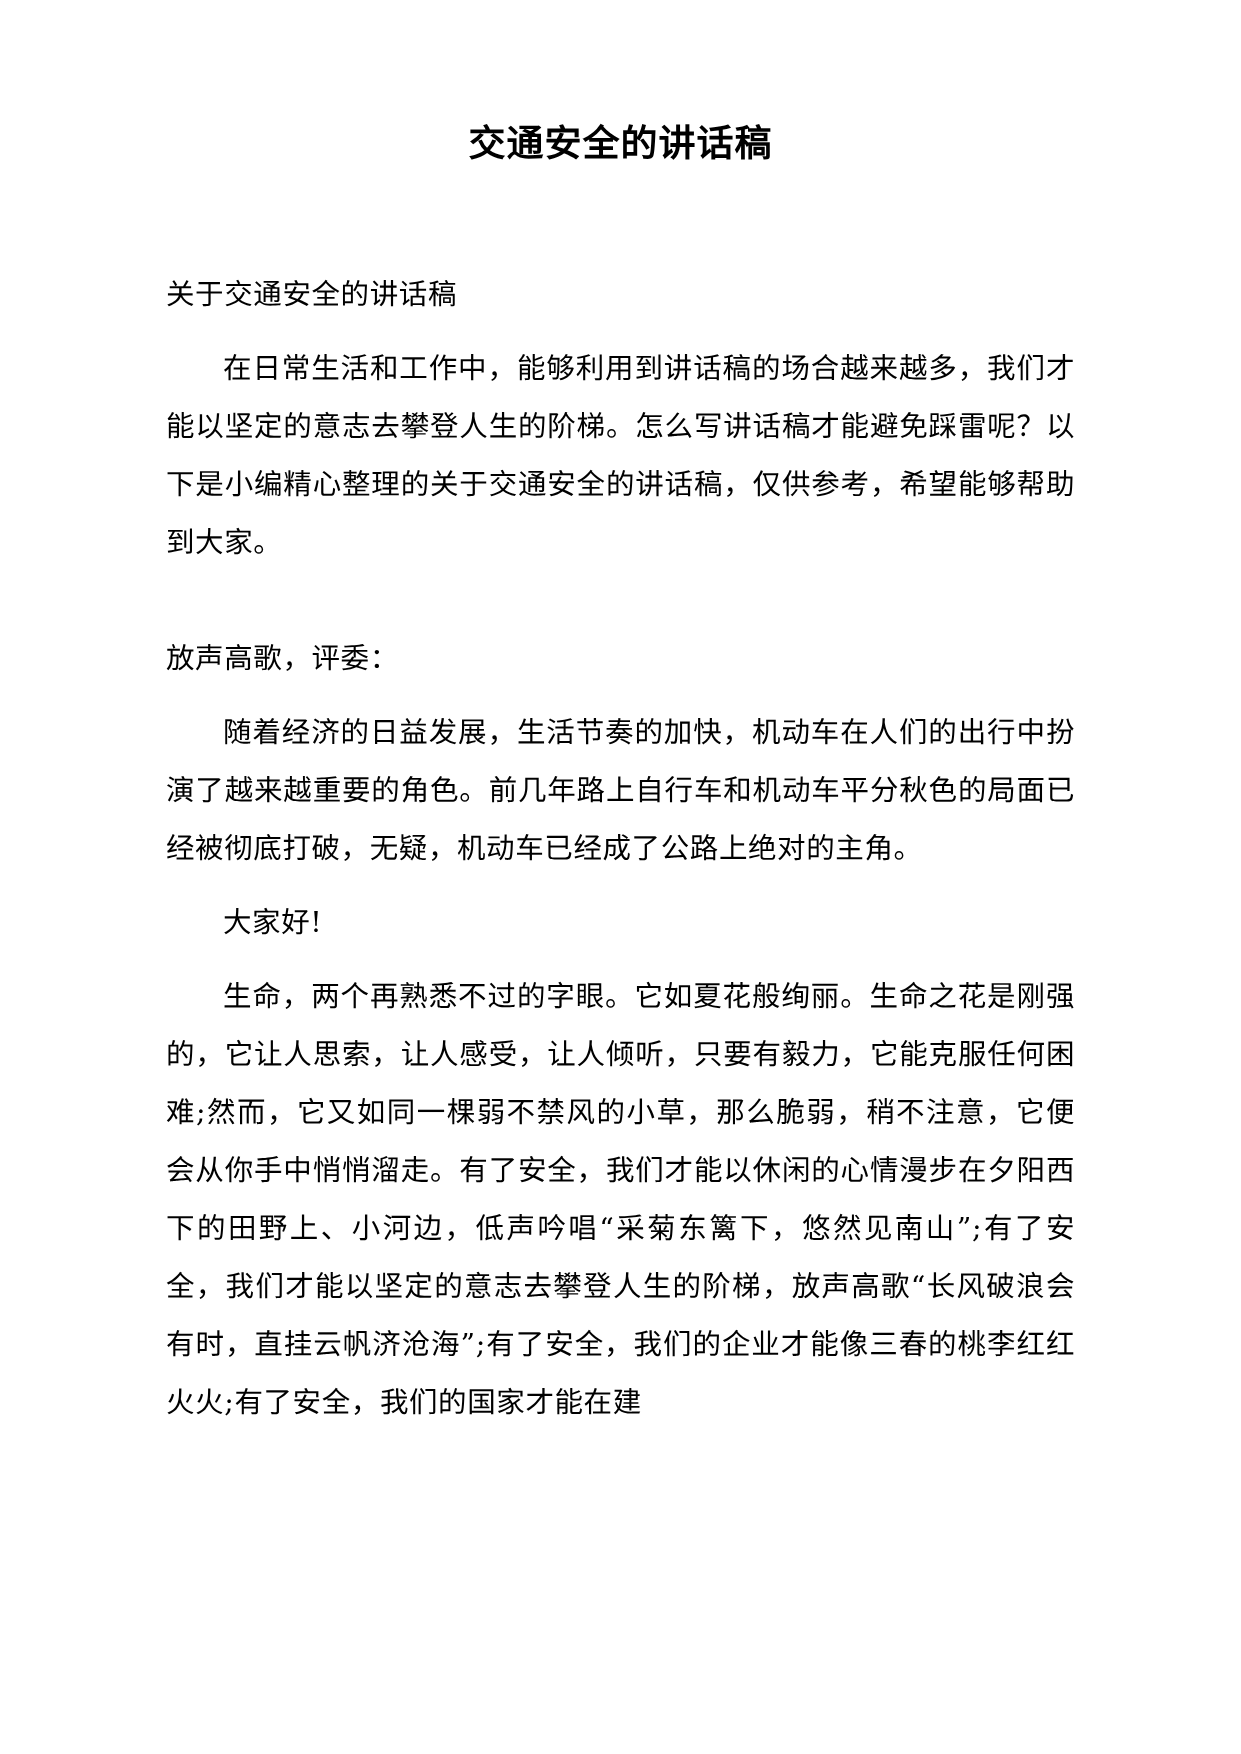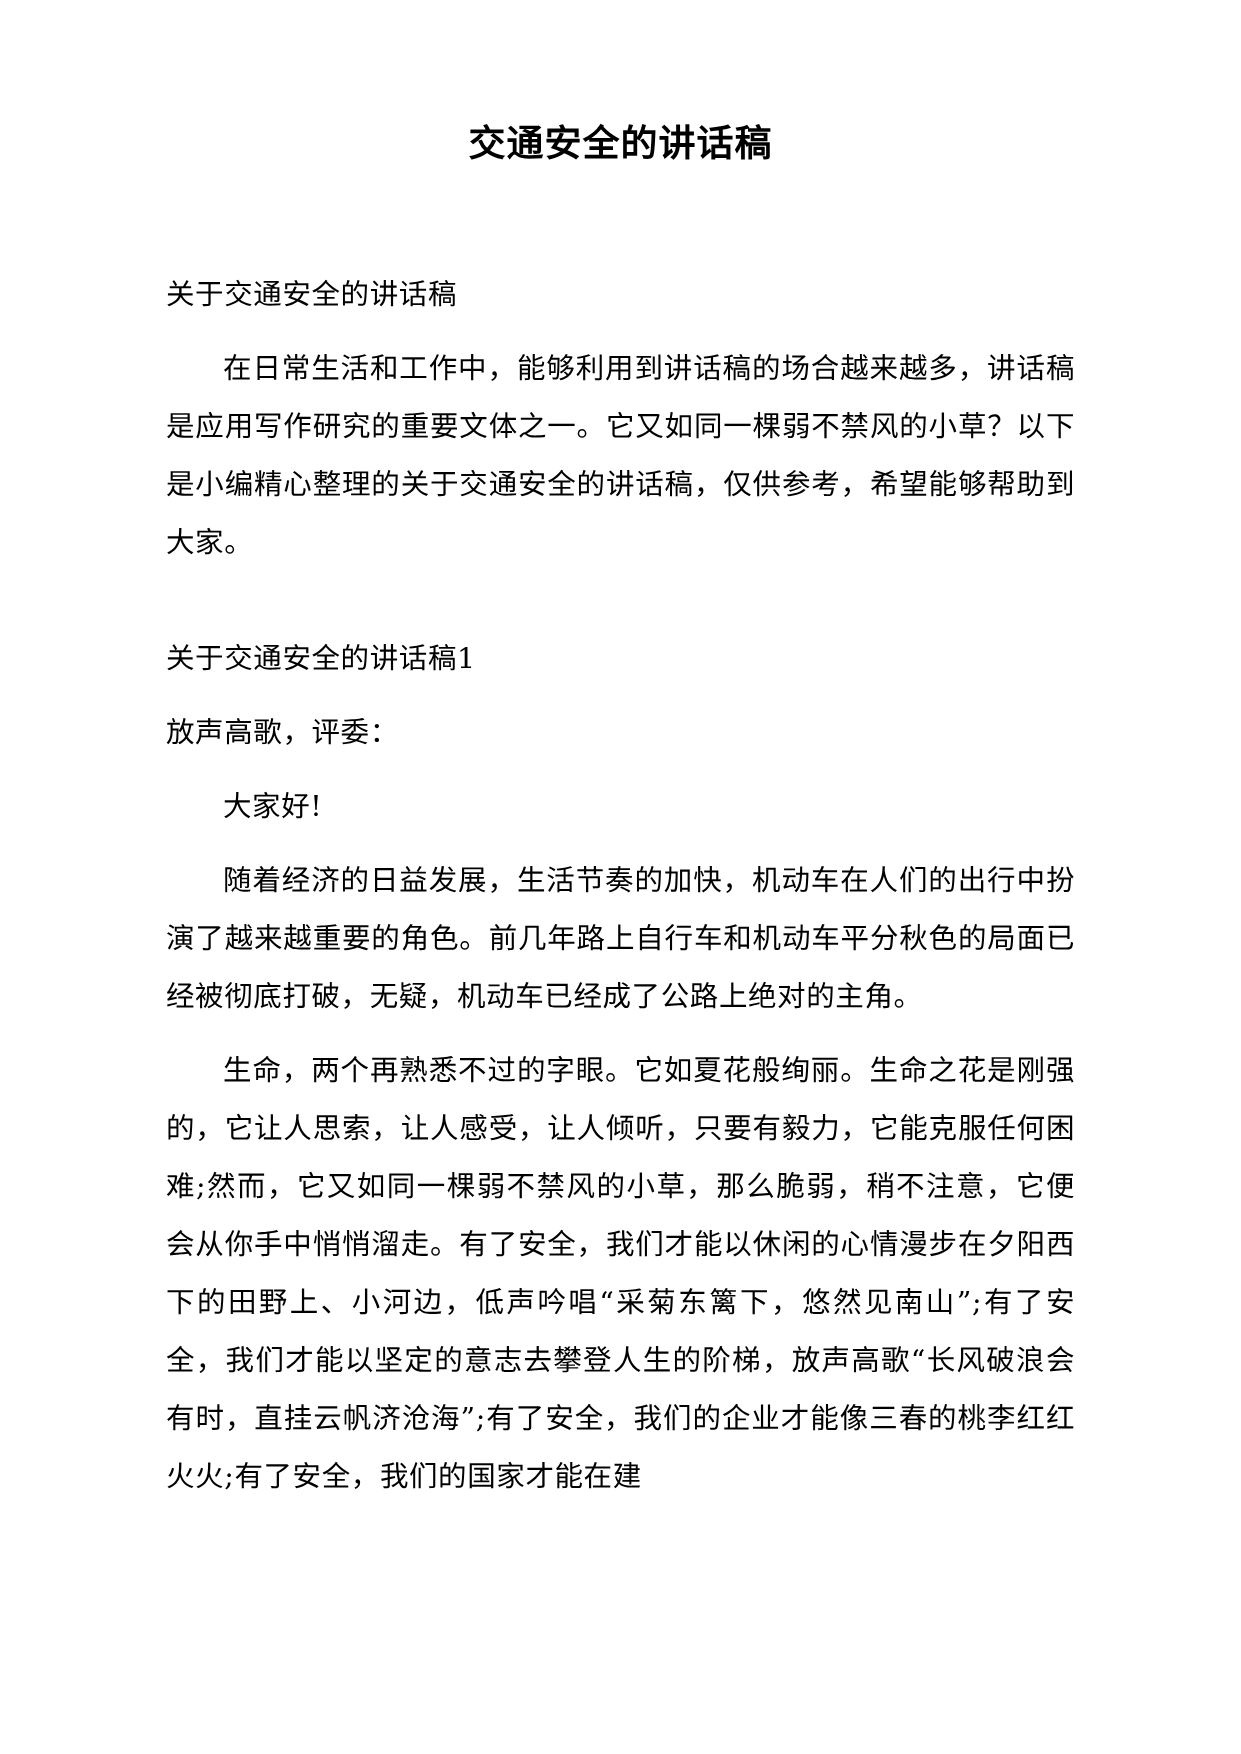--- a/index.html
+++ b/index.html
@@ -49,21 +49,20 @@
 </style>
 </head>
 <body>
 
 <div class="page">
 
   <h1 class="doc-title">交通安全的讲话稿</h1>
 
   <div class="body-text">
     <p>关于交通安全的讲话稿</p>
-    <p class="indent spacer-after">在日常生活和工作中，能够利用到讲话稿的场合越来越多，讲话稿是应用写作研究的重要文体之一。它又如同一棵弱不禁风的小草？以下是小编精心整理的关于交通安全的讲话稿，仅供参考，希望能够帮助到大家。</p>
-    <p>关于交通安全的讲话稿1</p>
+    <p class="indent spacer-after">在日常生活和工作中，能够利用到讲话稿的场合越来越多，我们才能以坚定的意志去攀登人生的阶梯。怎么写讲话稿才能避免踩雷呢？以下是小编精心整理的关于交通安全的讲话稿，仅供参考，希望能够帮助到大家。</p>
     <p>放声高歌，评委：</p>
+    <p class="indent">随着经济的日益发展，生活节奏的加快，机动车在人们的出行中扮演了越来越重要的角色。前几年路上自行车和机动车平分秋色的局面已经被彻底打破，无疑，机动车已经成了公路上绝对的主角。</p>
     <p class="indent">大家好!</p>
-    <p class="indent">随着经济的日益发展，生活节奏的加快，机动车在人们的出行中扮演了越来越重要的角色。前几年路上自行车和机动车平分秋色的局面已经被彻底打破，无疑，机动车已经成了公路上绝对的主角。</p>
     <p class="indent">生命，两个再熟悉不过的字眼。它如夏花般绚丽。生命之花是刚强的，它让人思索，让人感受，让人倾听，只要有毅力，它能克服任何困难;然而，它又如同一棵弱不禁风的小草，那么脆弱，稍不注意，它便会从你手中悄悄溜走。有了安全，我们才能以休闲的心情漫步在夕阳西下的田野上、小河边，低声吟唱“采菊东篱下，悠然见南山”;有了安全，我们才能以坚定的意志去攀登人生的阶梯，放声高歌“长风破浪会有时，直挂云帆济沧海”;有了安全，我们的企业才能像三春的桃李红红火火;有了安全，我们的国家才能在建</p>
   </div>
 
 </div>
 
 </body></html>

